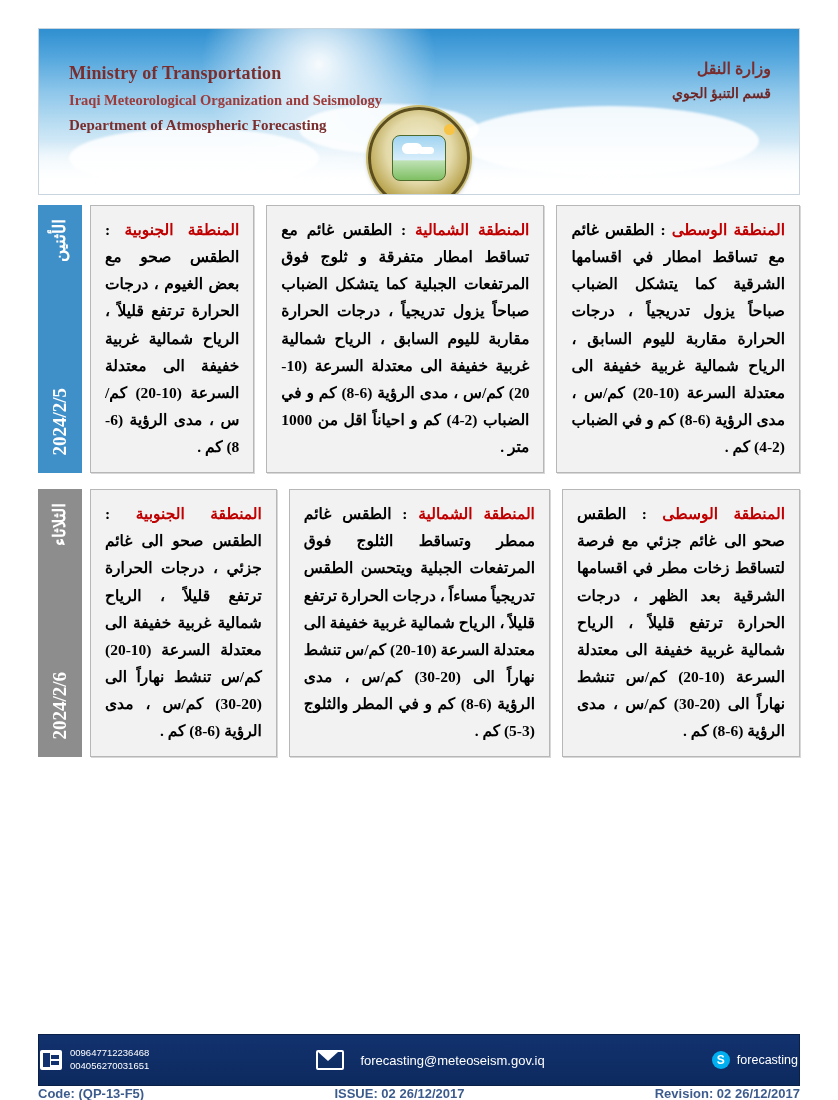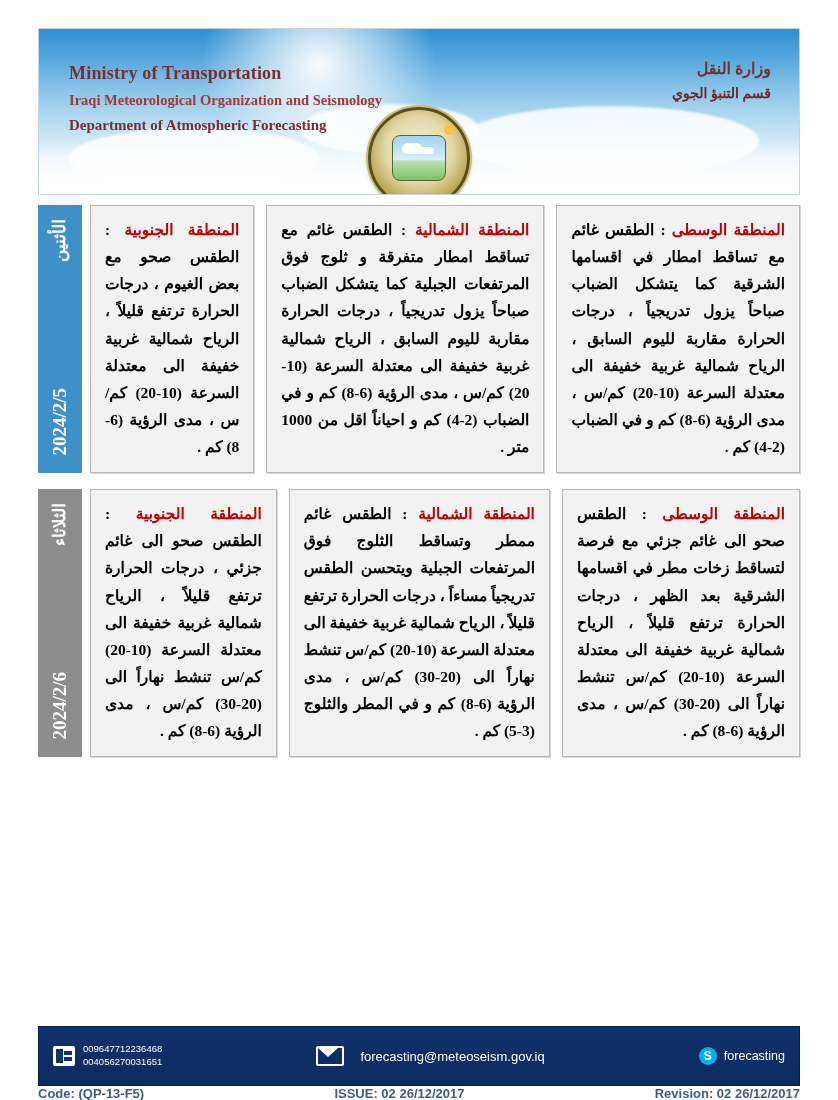--- a/index.html
+++ b/index.html
@@ -189,27 +189,27 @@
     color: #c00000;
     font-weight: bold;
   }
 
   
   .footer {
     position: absolute;
     left: 38px;
     right: 38px;
     bottom: 14px;
-    height: 60px;
+    height: 52px;
     background: linear-gradient(180deg, #12326f 0%, #0d2a5e 100%);
     color: #ffffff;
     display: flex;
     align-items: center;
     direction: ltr;
-    padding: 0 14px;
+    padding: 0 1px;
     box-sizing: border-box;
     border: 1px solid #0a2047;
   }
   .footer .phones {
     display: flex;
     align-items: center;
     gap: 8px;
     font-family: "Liberation Sans", sans-serif;
     font-size: 9.5px;
     line-height: 1.35;

